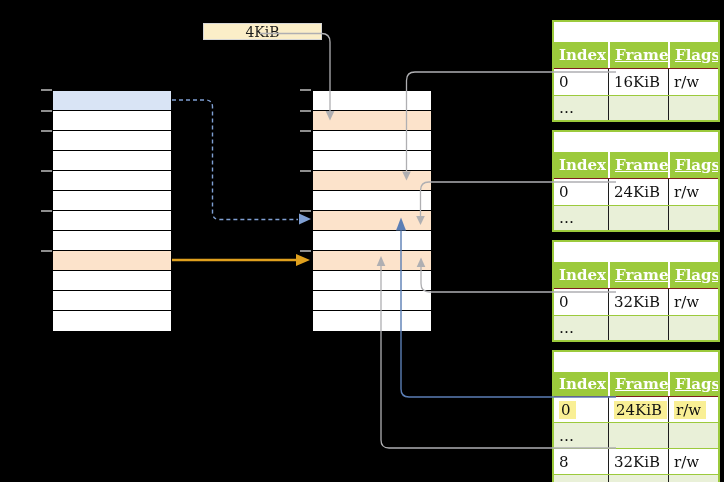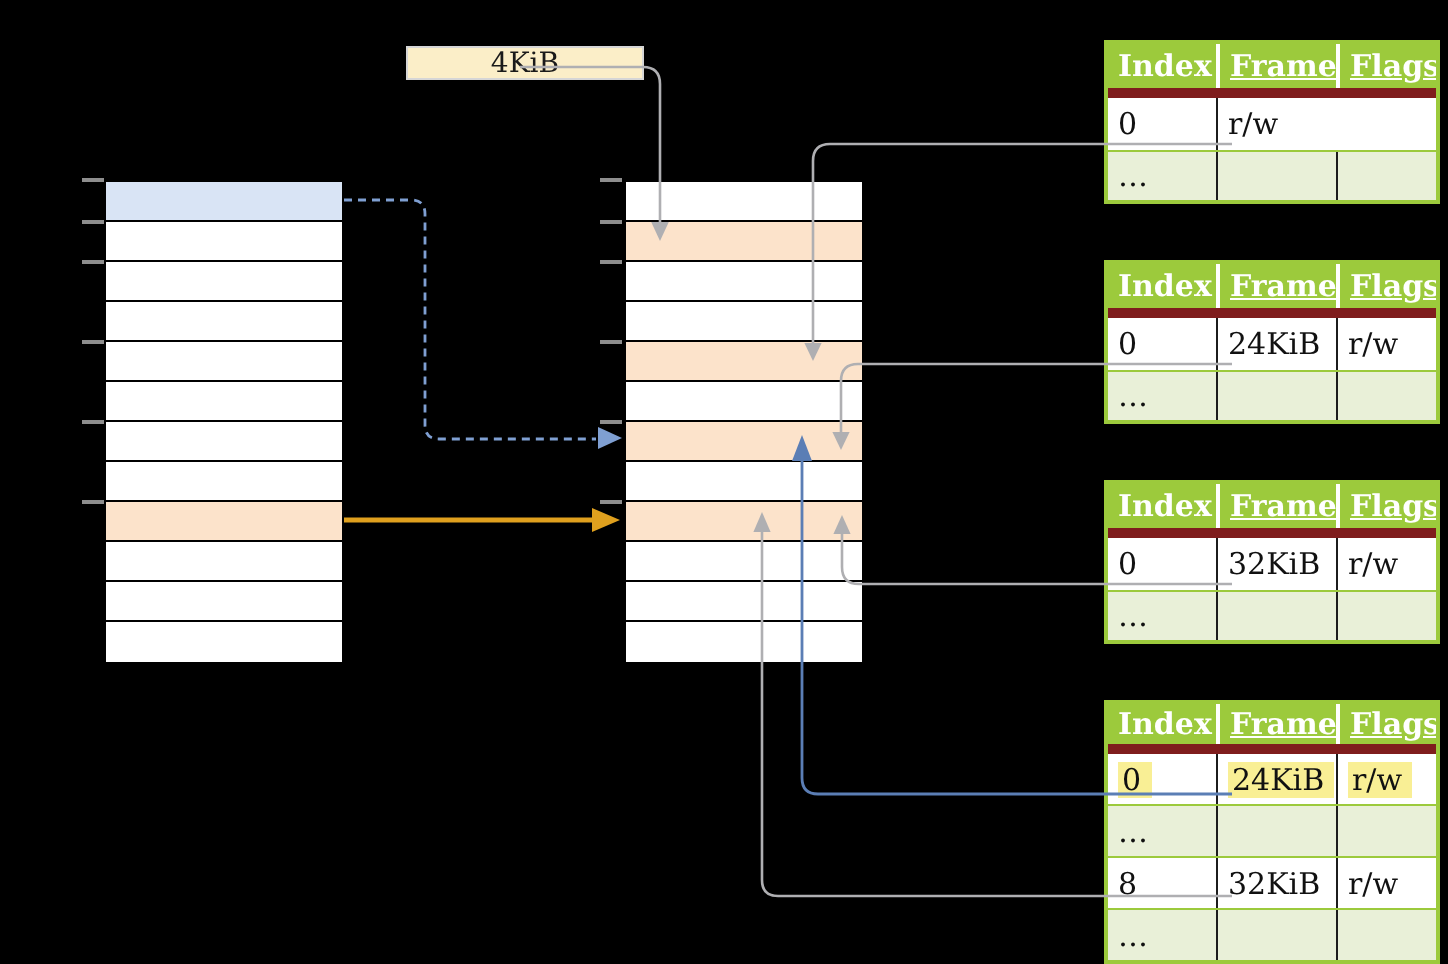--- a/index.html
+++ b/index.html
@@ -21,21 +21,21 @@
   #size-label{
     position:absolute;left:183px;top:23px;width:119px;height:17px;
     background:var(--cream);border:1px solid #d6d6d6;box-sizing:border-box;
     display:flex;align-items:center;justify-content:center;
     font-size:14px;color:#1a1a1a;margin-left:20px;
   }
 
   
   .ftable{position:absolute;left:552px;width:168px;border:2px solid var(--header-green);box-sizing:border-box;background:#fff;}
   .trow{display:grid;grid-template-columns:54px 60px 1fr;box-sizing:border-box;}
-  .trow.head{background:var(--header-green);border-bottom:5px solid #7f1d1d;}
+  .trow.head{background:var(--header-green);border-bottom:1px solid #7f1d1d;margin-top:20px;}
   .trow.head .cell{color:#fff;font-weight:bold;font-size:15px;}
   .trow.head .cell + .cell{border-left:2px solid #fff;text-decoration:underline;}
   .trow.body{border-bottom:1px solid var(--header-green);}
   .trow.body:last-child{border-bottom:none;}
   .trow.body .cell + .cell{border-left:1px solid #1c1c1c;}
   .trow.dots{background:var(--row-light-green);}
   .cell{padding-left:5px;display:flex;align-items:center;font-size:15px;color:#111;box-sizing:border-box;overflow:hidden;}
   .hl{background:var(--yellow-highlight);padding:0 5px 0 2px;}
 
   
@@ -95,20 +95,21 @@
 
   <div id="tables">
       <div class="ftable" style="top: 20px;">
         <div class="trow head" style="height: 27px;">
           <span class="cell">Index</span>
           <span class="cell">Frame</span>
           <span class="cell">Flags</span>
         </div>
         <div class="trow body" style="height: 27px;">
           <span class="cell">0</span>
+          <span class="cell">16KiB</span>
           <span class="cell">r/w</span>
         </div>
         <div class="trow body dots" style="height: 24px;">
           <span class="cell">…</span>
           <span class="cell"></span>
           <span class="cell"></span>
         </div>
       </div>
       <div class="ftable" style="top: 130px;">
         <div class="trow head" style="height: 27px;">

